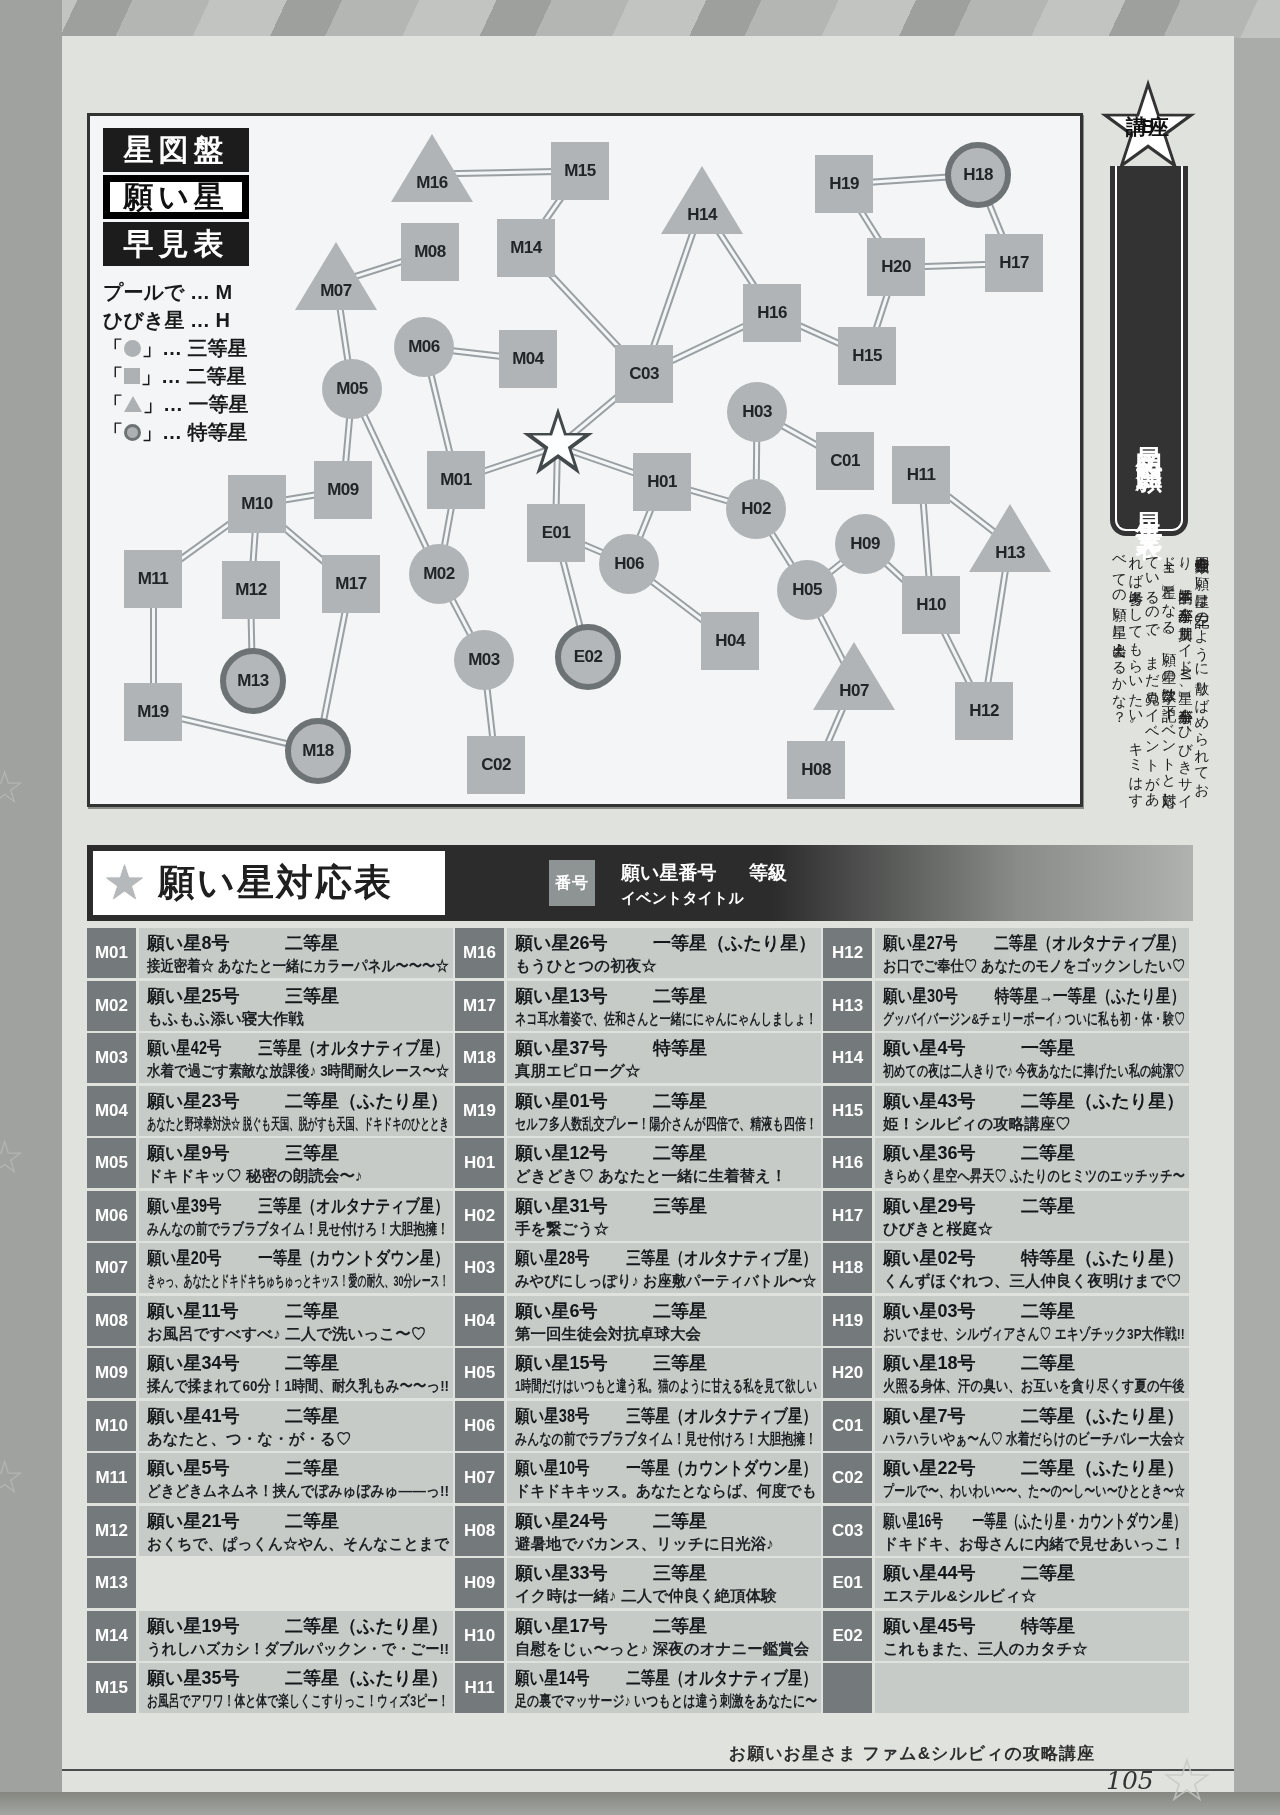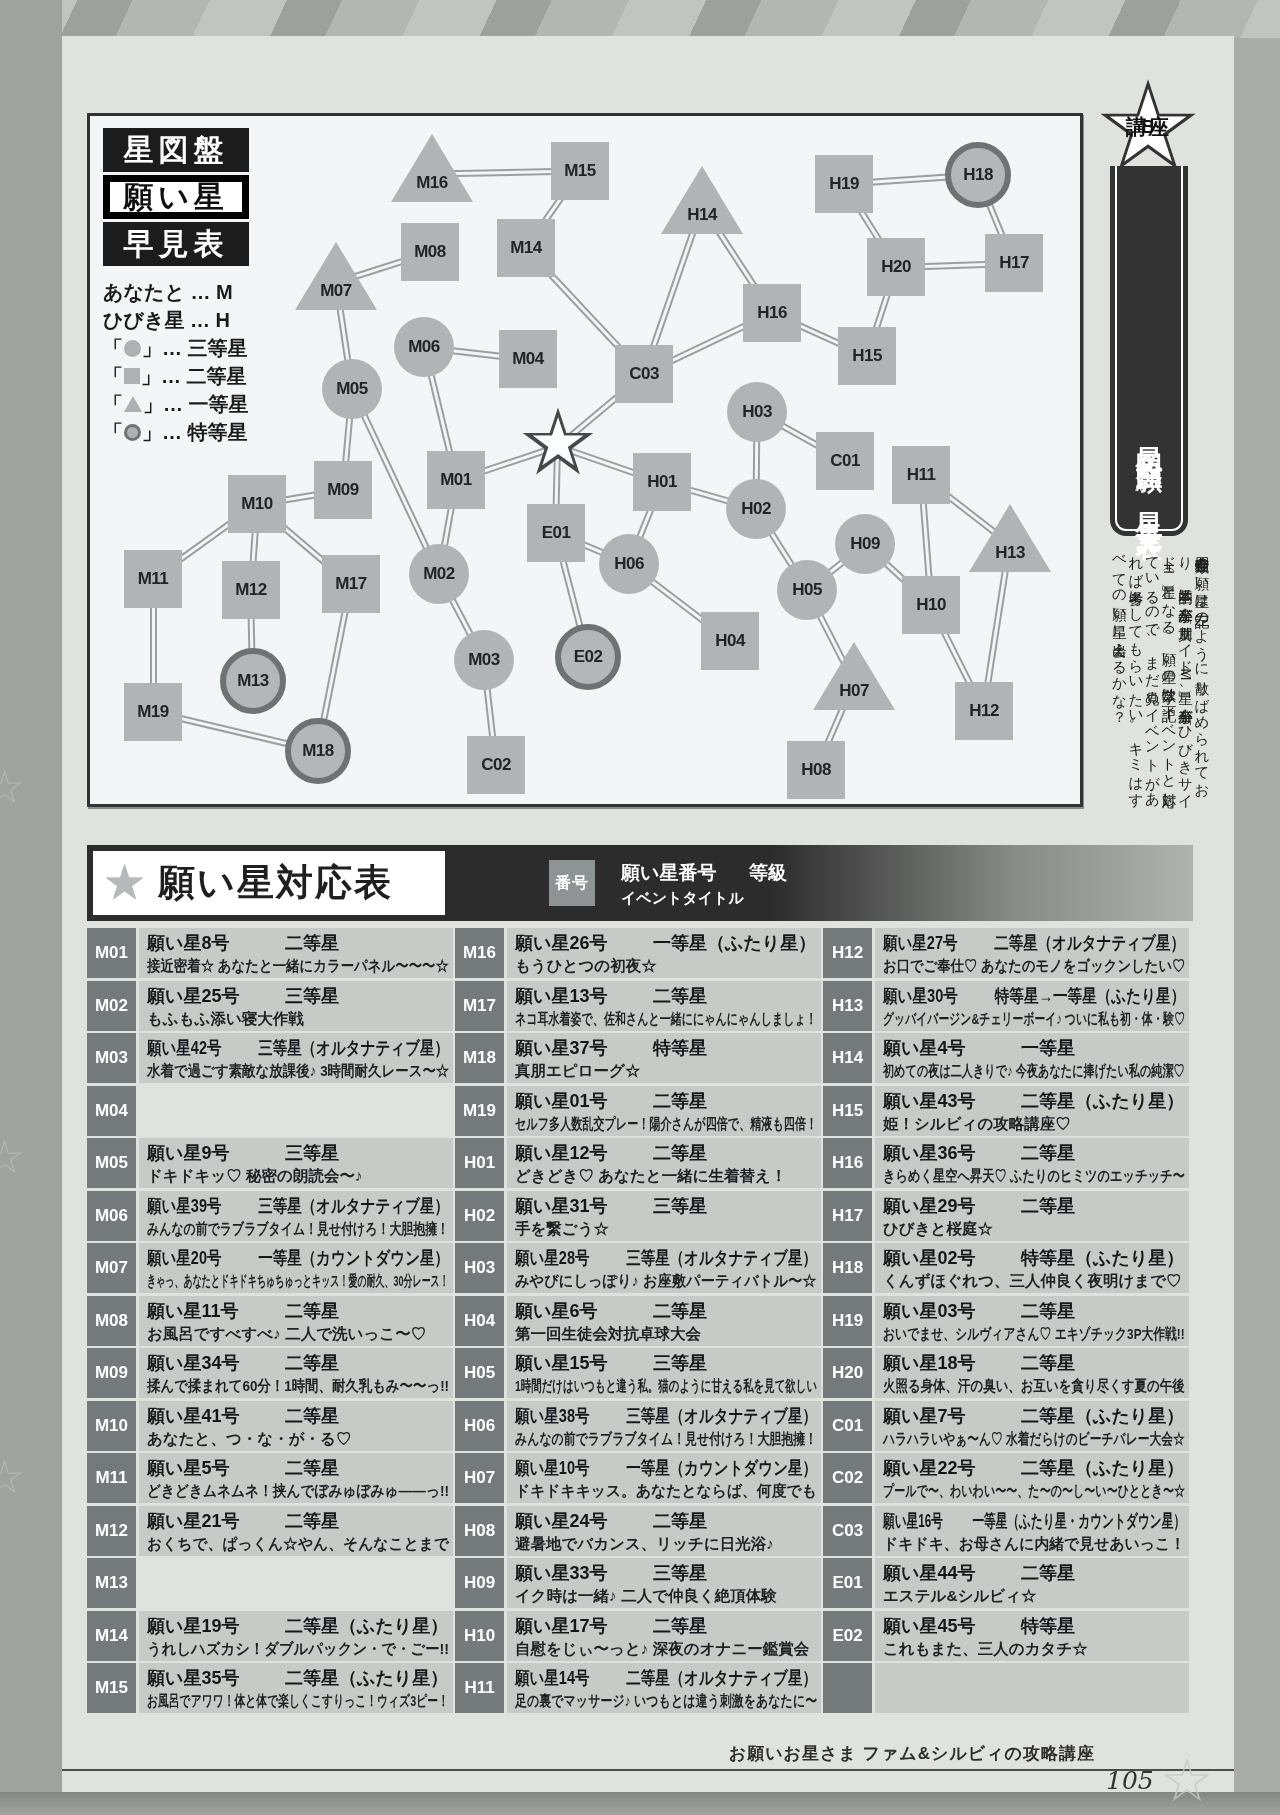--- a/index.html
+++ b/index.html
@@ -211,21 +211,21 @@
       <div class="node square" style="left: 865px; top: 566px;">H12</div>
       <div class="node square" style="left: 377px; top: 620px;">C02</div>
       <div class="node square" style="left: 697px; top: 625px;">H08</div>
     </div>
   <div class="legend">
     <div class="legend-block lb-dark">星図盤</div>
     <div class="legend-block lb-light">願い星</div>
     <div class="legend-block lb-dark">早見表</div>
     <div class="legend-items" id="legend-items">
         <div class="legend-item">
-          <span>あなたと … M</span>
+          <span>プールで … M</span>
         </div>
         <div class="legend-item">
           <span>ひびき星 … H</span>
         </div>
         <div class="legend-item">
           <span>「</span>
           <span class="shp circle"></span>
           <span>」</span>
           <span>… 三等星</span>
         </div>
@@ -295,20 +295,24 @@
       </div>
       <div class="t-row" style="top: 105px;">
         <div class="t-label">M03</div>
         <div class="t-content">
           <div class="t-line1 fitx" style="transform: scaleX(0.805333);"><span class="t-num">願い星42号</span><span class="t-grade">三等星（オルタナティブ星）</span></div>
           <div class="t-line2 fitx" style="transform: scaleX(0.867816);">水着で過ごす素敵な放課後♪ 3時間耐久レース〜☆</div>
         </div>
       </div>
       <div class="t-row" style="top: 157.5px;">
         <div class="t-label">M04</div>
+        <div class="t-content">
+          <div class="t-line1 fitx"><span class="t-num">願い星23号</span><span class="t-grade">二等星（ふたり星）</span></div>
+          <div class="t-line2 fitx" style="transform: scaleX(0.595661);">あなたと野球拳対決☆ 脱ぐも天国、脱がすも天国、ドキドキのひととき</div>
+        </div>
       </div>
       <div class="t-row" style="top: 210px;">
         <div class="t-label">M05</div>
         <div class="t-content">
           <div class="t-line1 fitx"><span class="t-num">願い星9号</span><span class="t-grade">三等星</span></div>
           <div class="t-line2 fitx">ドキドキッ♡ 秘密の朗読会〜♪</div>
         </div>
       </div>
       <div class="t-row" style="top: 262.5px;">
         <div class="t-label">M06</div>

